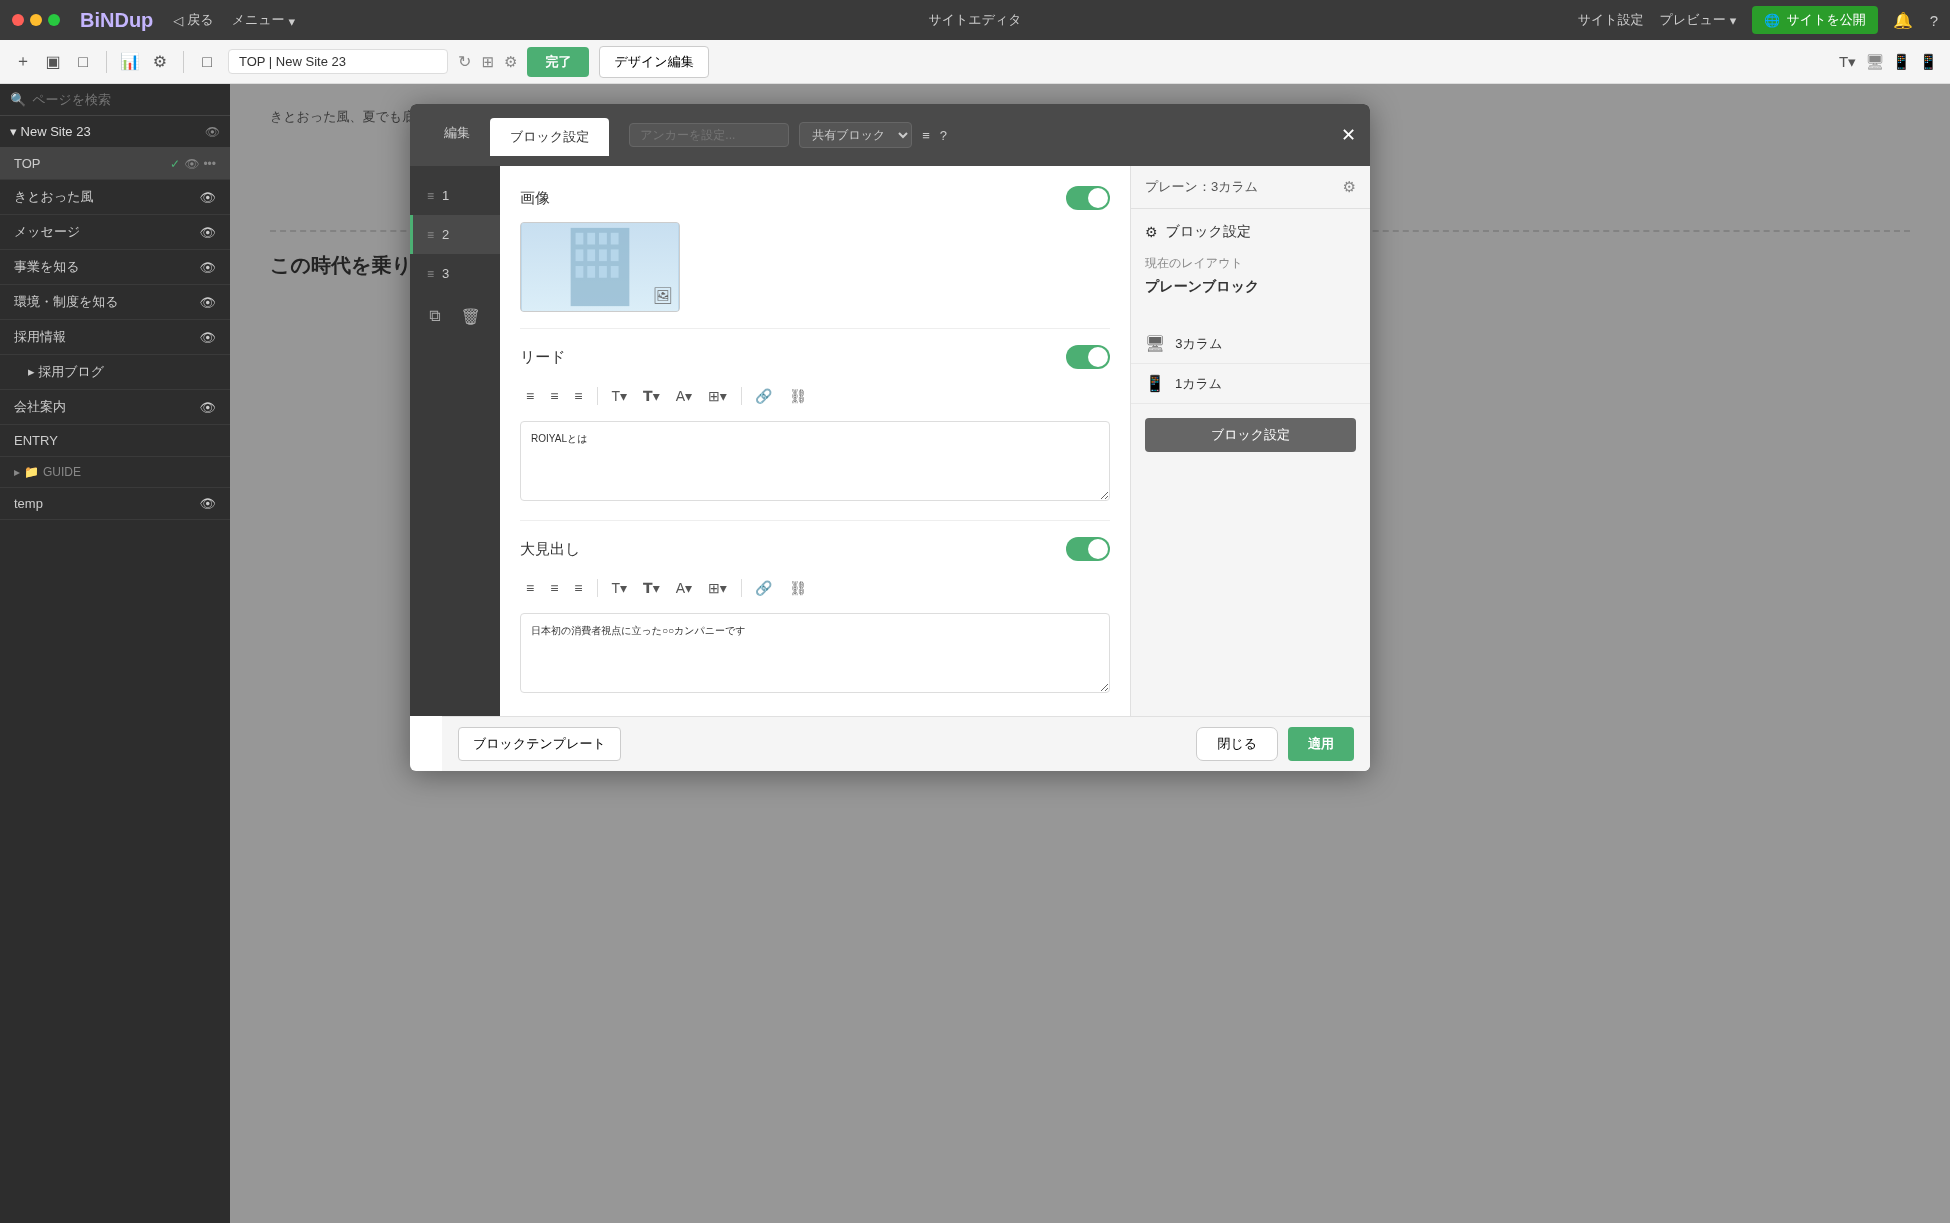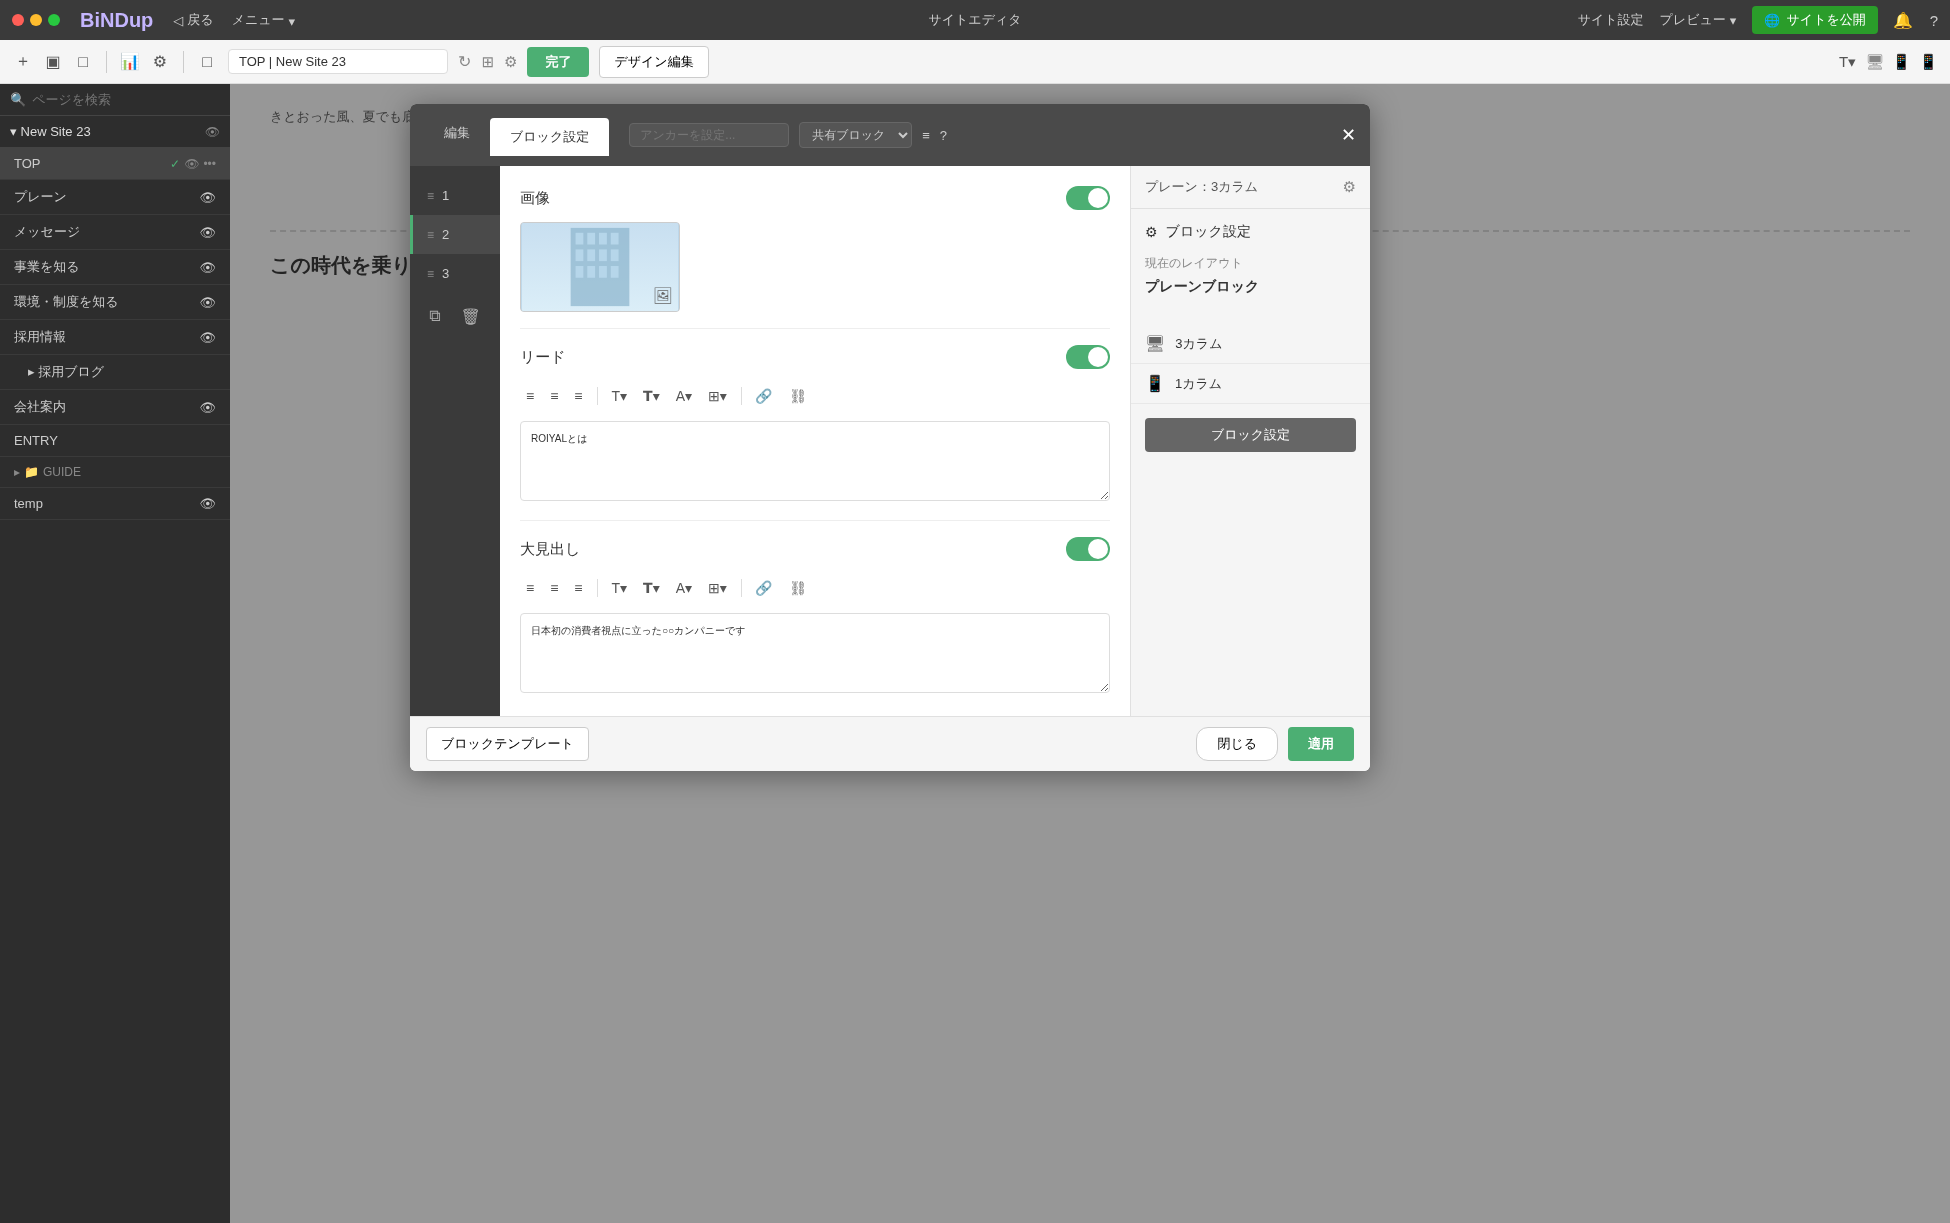--- a/index.html
+++ b/index.html
@@ -124,24 +124,24 @@
     .block-settings-title { display: flex; align-items: center; gap: 8px; font-size: 14px; color: #333; margin-bottom: 14px; }
     .block-settings-subtitle { font-size: 12px; color: #888; margin-bottom: 6px; }
     .current-layout-label { font-size: 14px; font-weight: bold; color: #333; margin-bottom: 14px; }
 
     .layout-option { display: flex; align-items: center; gap: 10px; padding: 10px 14px; cursor: pointer; border-bottom: 1px solid #e8e8e8; font-size: 13px; color: #333; }
     .layout-icon { font-size: 16px; color: #666; }
 
     .block-settings-btn { margin: 14px; width: calc(100% - 28px); padding: 8px; background: #666; color: #fff; border: none; border-radius: 4px; cursor: pointer; font-size: 13px; }
 
     
-    .modal-footer { background: #f5f5f5; border-top: 1px solid #e0e0e0; padding: 10px 16px; display: flex; align-items: flex-start; justify-content: space-between; }
+    .modal-footer { background: #f5f5f5; border-top: 1px solid #e0e0e0; padding: 10px 16px; display: flex; align-items: flex-start; justify-content: space-between; margin-left: 32px; }
     .template-btn { padding: 7px 14px; border: 1px solid #ccc; background: #fff; border-radius: 4px; font-size: 13px; cursor: pointer; }
     .footer-right { display: flex; gap: 10px; }
-    .close-btn { padding: 7px 20px; border: 1px solid #ccc; background: #fff; border-radius: 12px; font-size: 13px; cursor: pointer; }
+    .close-btn { padding: 7px 20px; border: 1px solid #ccc; background: #fff; border-radius: 7px; font-size: 13px; cursor: pointer; }
     .apply-btn { padding: 7px 20px; background: #4caf73; color: #fff; border: none; border-radius: 4px; font-size: 13px; cursor: pointer; font-weight: bold; }
   </style>
 </head>
 <body>
 
 <div class="top-bar">
   <div class="window-controls">
     <div class="window-btn btn-close"></div>
     <div class="window-btn btn-min"></div>
     <div class="window-btn btn-max"></div>
@@ -217,21 +217,21 @@
       <div class="nav-item-left">
         <span>TOP</span>
       </div>
       <div class="nav-item-icons">
         <span class="nav-item-check">✓</span>
         <span>👁</span>
         <span>•••</span>
       </div>
     </div>
     <div class="nav-item">
-      <span>プレーン</span>
+      <span>きとおった風</span>
       <span>👁</span>
     </div>
     <div class="nav-item">
       <span>メッセージ</span>
       <span>👁</span>
     </div>
     <div class="nav-item">
       <span>事業を知る</span>
       <span>👁</span>
     </div>

